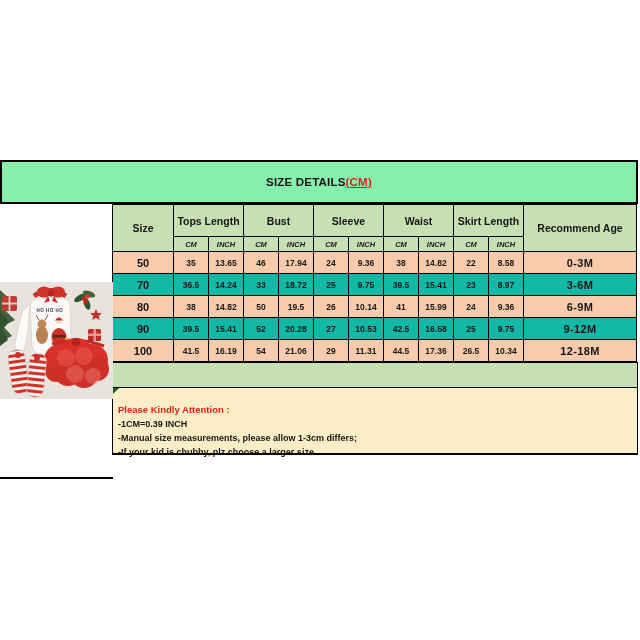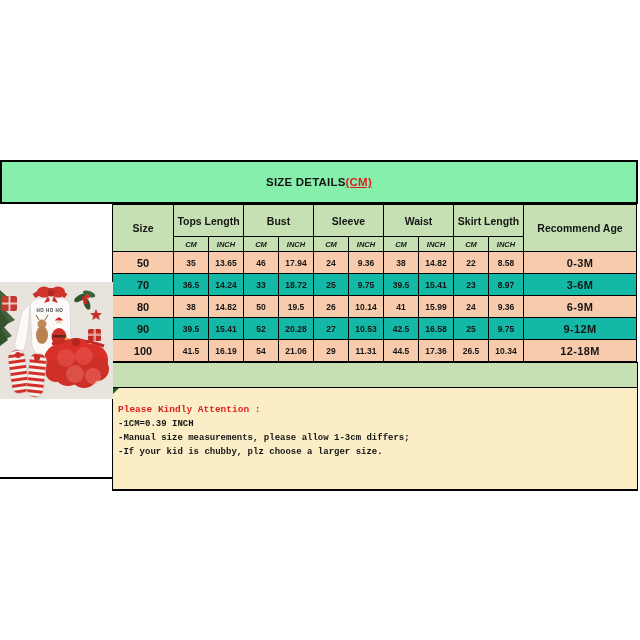--- a/index.html
+++ b/index.html
@@ -40,23 +40,23 @@
   .size-table tr.blue  td { background:#14b8a6; }
 
   
   .green-strip {
     position:absolute; left:112px; top:362px; width:526px; height:26px;
     background:#C6E0B4; border:1px solid #000;
   }
 
   
   .notes {
-    position:absolute; left:112px; top:387px; width:526px; height:104px;
+    position:absolute; left:112px; top:387px; width:526px; height:68px;
     background:#FBEEC7; border:1px solid #000; border-bottom-width:2px;
-    padding:15px 8px 0 5px; font-size:9px; font-weight:bold; line-height:14px;font-family:Liberation Mono, monospace;
+    padding:15px 8px 0 5px; font-size:9px; font-weight:bold; line-height:14px;
   }
   .notes .notes-title { color:#DE1F1F; font-size:9.5px; }
   .corner-marker {
     position:absolute; top:0; left:0; width:0; height:0;
     border-top:6px solid #1F5C1F; border-right:6px solid transparent;
   }
 
   
   .bottom-line { position:absolute; left:0; top:477px; width:113px; height:2px; background:#000; }
 

